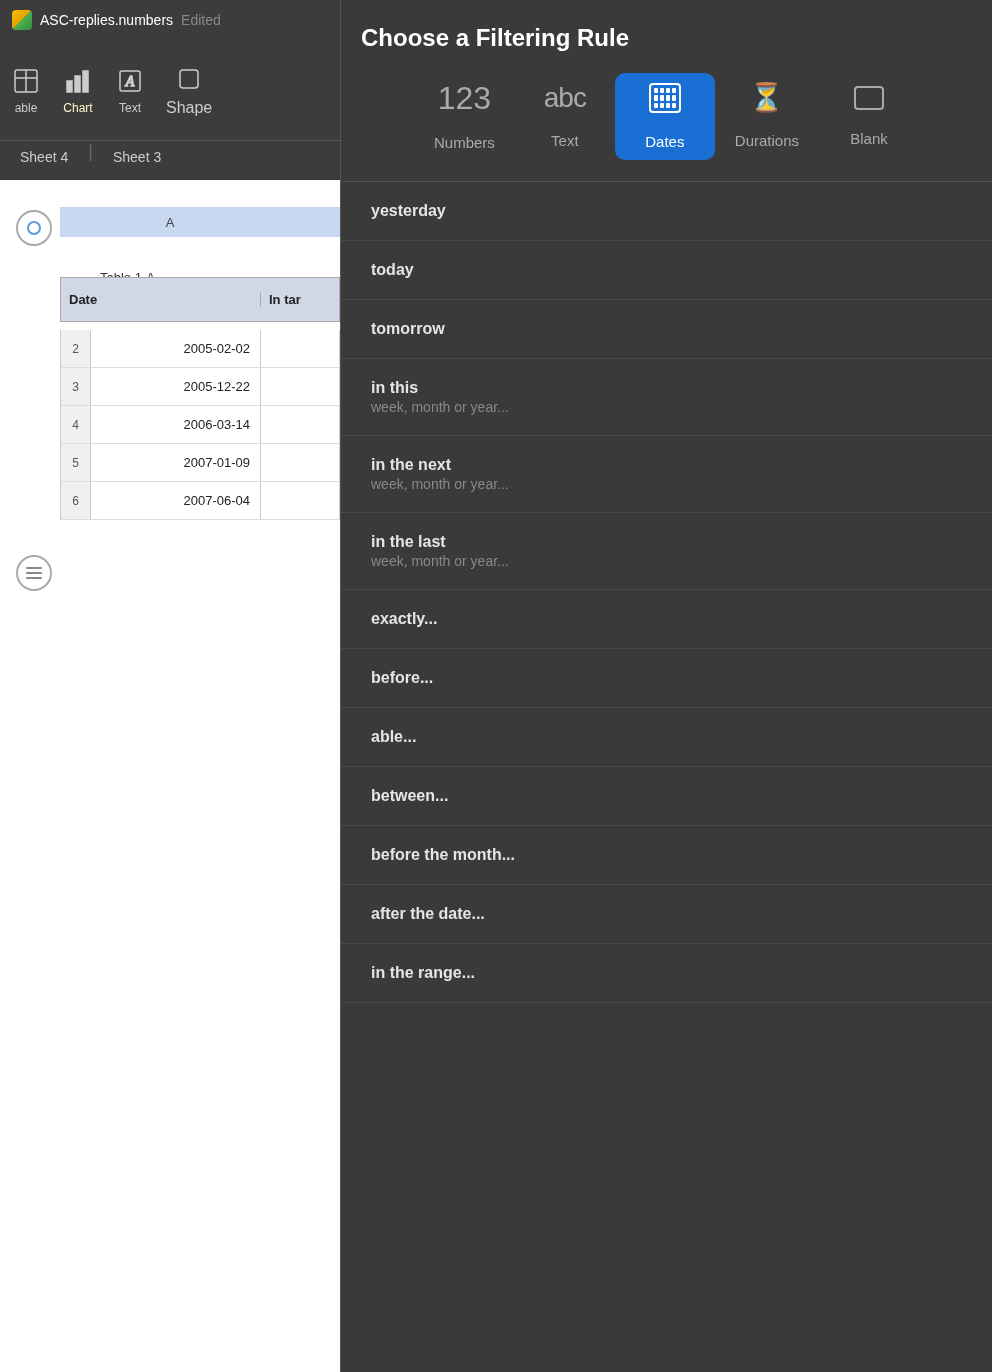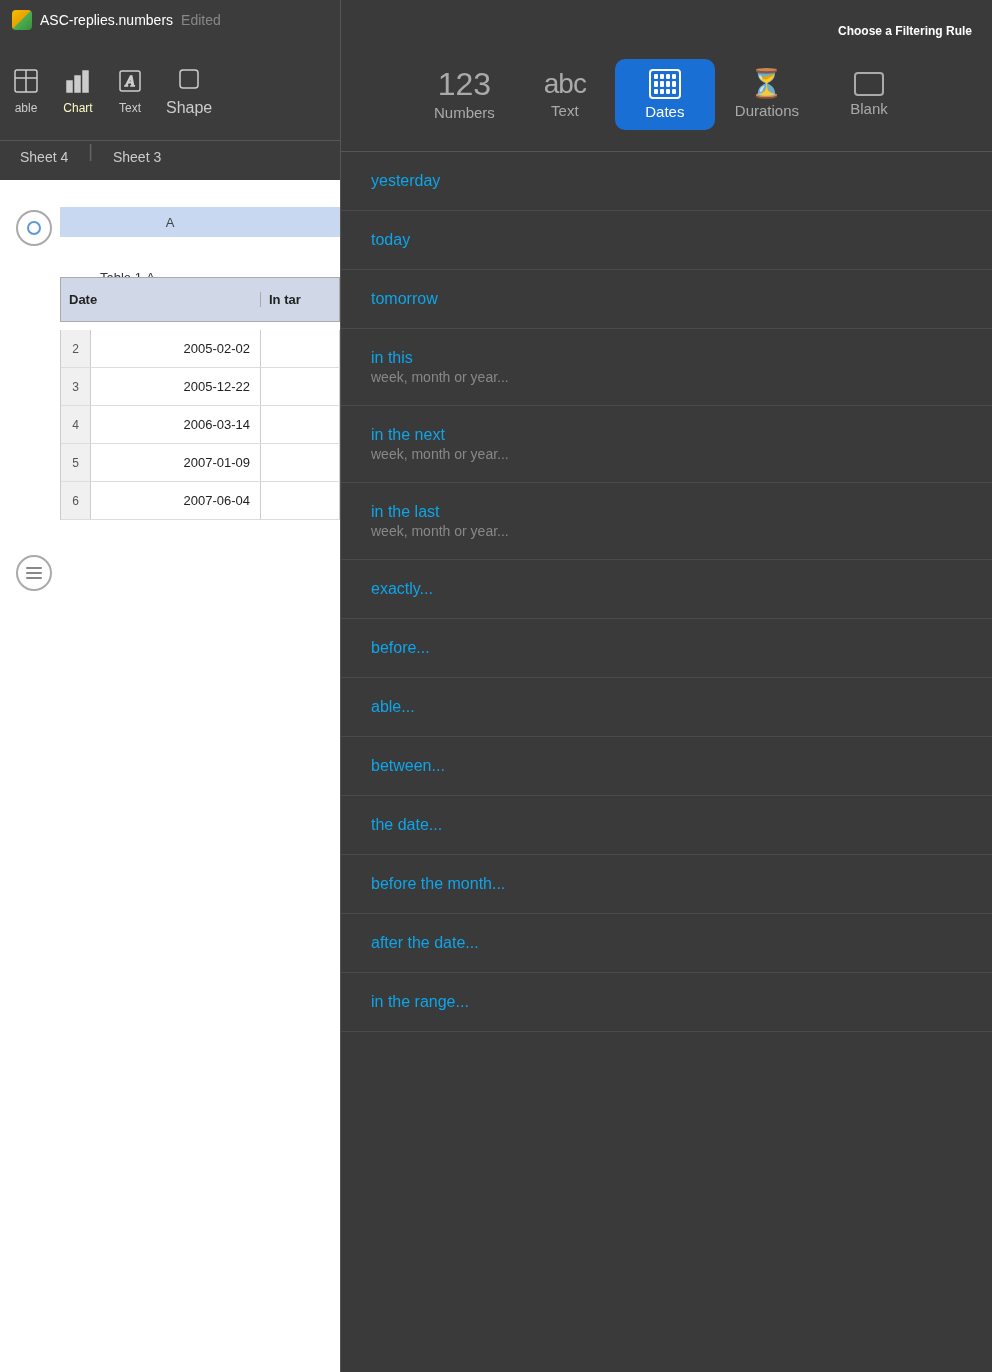--- a/index.html
+++ b/index.html
@@ -253,42 +253,42 @@
       width: 652px;
       height: 1372px;
       background: #3a3a3a;
       border-left: 1px solid #555;
       display: flex;
       flex-direction: column;
     }
 
     
     .panel-title {
-      text-align: right;
+      text-align: left;
       color: #ffffff;
-      font-size: 12px;
+      font-size: 24px;
       font-weight: 600;
       padding: 24px 20px 20px;
       flex-shrink: 0;
     }
 
     
     .filter-tabs {
       display: flex;
       justify-content: center;
       align-items: center;
       gap: 0;
       padding: 0 20px 20px;
       flex-shrink: 0;
     }
     .filter-tab {
       display: flex;
       flex-direction: column;
       align-items: center;
-      gap: 4px;
+      gap: 20px;
       padding: 10px 20px;
       border-radius: 10px;
       cursor: pointer;
       min-width: 100px;
     }
     .filter-tab.active {
       background: #1a6fd4;
     }
     .filter-tab-icon {
       font-size: 28px;
@@ -312,23 +312,23 @@
       flex: 1;
       overflow-y: auto;
       border-top: 1px solid #555;
     }
     .filter-item {
       padding: 20px 30px;
       border-bottom: 1px solid #4a4a4a;
       cursor: pointer;
     }
     .filter-item-main {
-      color: #0ea5e9;
+      color: #e5e5e5;
       font-size: 16px;
-      font-weight: 400;
+      font-weight: 700;
     }
     .filter-item-sub {
       color: #888;
       font-size: 14px;
       margin-top: 2px;
     }
 
     
     .num-icon { font-size: 32px; color: #aaa; font-weight: 300; }
     
@@ -562,23 +562,20 @@
     <div class="filter-item">
       <div class="filter-item-main">before...</div>
     </div>
     <div class="filter-item">
       <div class="filter-item-main">able...</div>
     </div>
     <div class="filter-item">
       <div class="filter-item-main">between...</div>
     </div>
     <div class="filter-item">
-      <div class="filter-item-main">the date...</div>
-    </div>
-    <div class="filter-item">
       <div class="filter-item-main">before the month...</div>
     </div>
     <div class="filter-item">
       <div class="filter-item-main">after the date...</div>
     </div>
     <div class="filter-item">
       <div class="filter-item-main">in the range...</div>
     </div>
   </div>
 </div>

